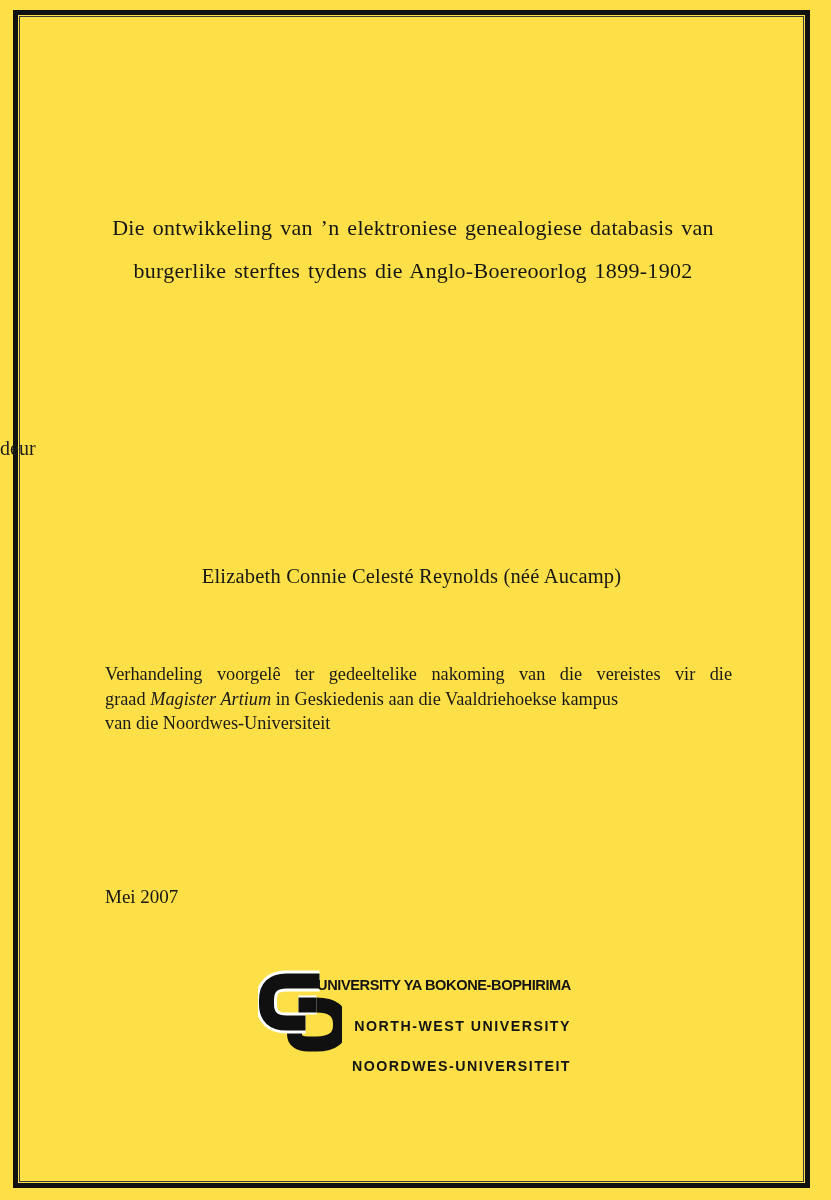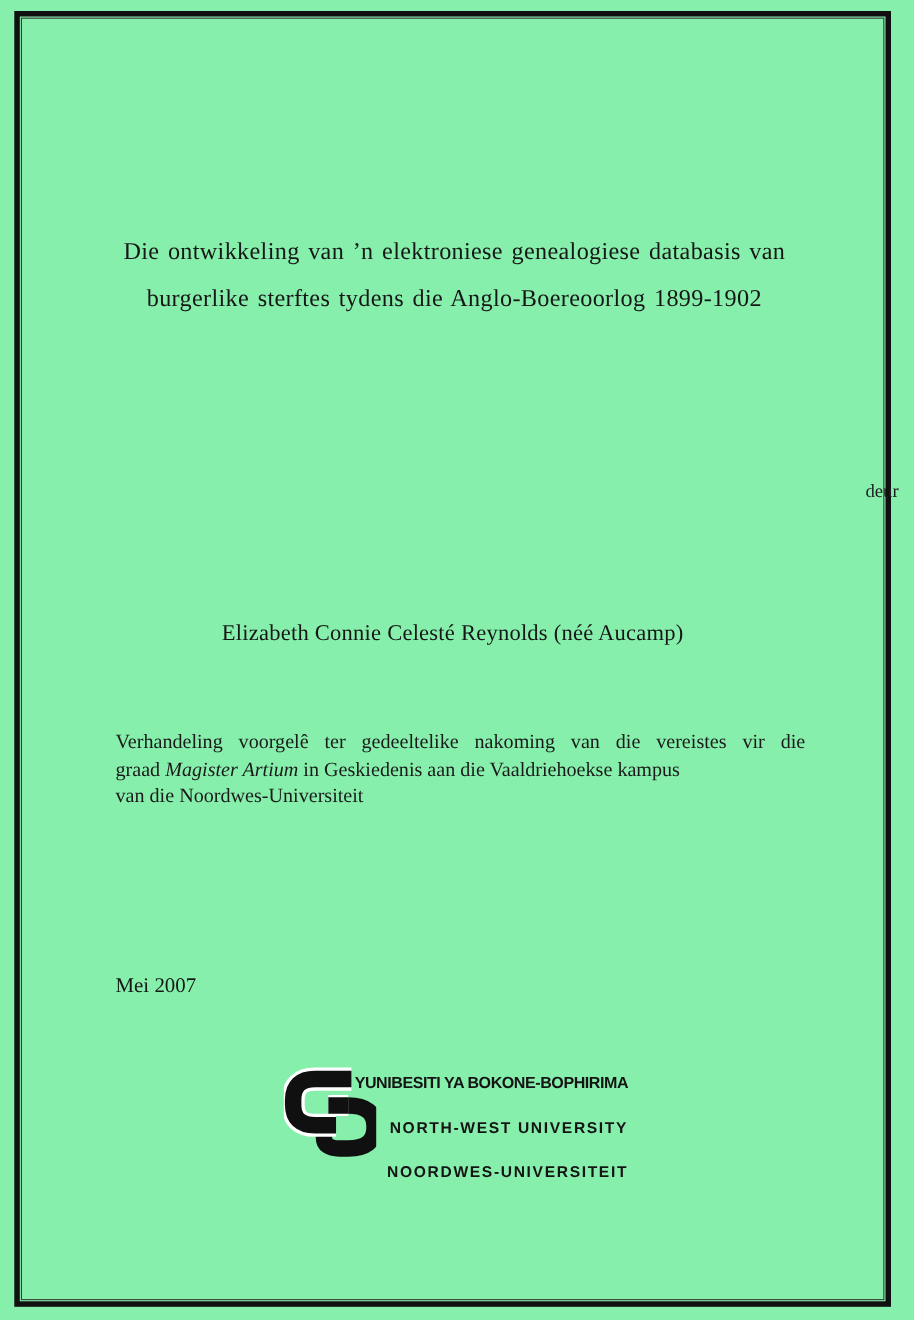--- a/index.html
+++ b/index.html
@@ -4,21 +4,21 @@
 <style>
   html, body { margin: 0; padding: 0; }
   body {
     width: 831px; height: 1200px;
     background: #ffffff;
     position: relative;
     font-family: "Liberation Serif", "DejaVu Serif", serif;
     color: #1b1b1b;
     overflow: hidden;
   }
-  .page { position: absolute; inset: 0; background: #86efac; }
+  .page { position: absolute; inset: 0; background: #fde047; }
 
   
   .frame {
     position: absolute;
     left: 13px; top: 10px; right: 21px; bottom: 12px;
     border: 5px solid #101010;
   }
   .frame-inner {
     position: absolute; inset: 1px;
     border: 1px solid #3a3a3a;
@@ -26,22 +26,22 @@
 
   .title-block {
     position: absolute; left: 55px; right: 60px; top: 206px;
     text-align: center;
     font-size: 22px; line-height: 43px;
     letter-spacing: 0.3px; word-spacing: 2px;
     color: #161616;
   }
 
   .byline {
-    position: absolute; left: 0; right: 14px; top: 437px;
-    text-align: right; font-size: 17px; color: #1d1d1d;
+    position: absolute; left: 0; right: 4px; top: 437px;
+    text-align: left; font-size: 20px; color: #1d1d1d;
   }
 
   .author-line {
     position: absolute; left: 0; right: 8px; top: 521px;
     text-align: center; font-size: 20.5px; letter-spacing: 0.2px;
     color: #161616;
     margin-top: 44px;
   }
 
   .statement {
@@ -104,19 +104,19 @@
         <path d="M 43 35 H 58 Q 82 35 82 54 V 55 Q 82 74 58 74 H 50 Q 36 74 36 64 V 46" fill="none" stroke="#101010" stroke-width="15"></path>
 
         <path d="M 61 11 H 28 Q 8 11 8 30 V 34 Q 8 53 28 53 H 47" fill="none" stroke="#ffffff" stroke-width="21"></path>
         <path d="M 61 11 H 28 Q 8 11 8 30 V 34 Q 8 53 28 53 H 47" fill="none" stroke="#101010" stroke-width="15"></path>
 
         <path d="M 40 35 H 58" fill="none" stroke="#ffffff" stroke-width="19"></path>
         <path d="M 40 35 H 58" fill="none" stroke="#101010" stroke-width="15"></path>
       </svg>
     </span>
     <div class="logo-text">
-      <div class="logo-line1">YUNIBESITI YA BOKONE-BOPHIRIMA</div>
+      <div class="logo-line1">UNIVERSITY YA BOKONE-BOPHIRIMA</div>
       <div class="logo-line2">NORTH-WEST UNIVERSITY</div>
       <div class="logo-line3">NOORDWES-UNIVERSITEIT</div>
     </div>
   </div>
 
 </div>
 
 </body></html>

